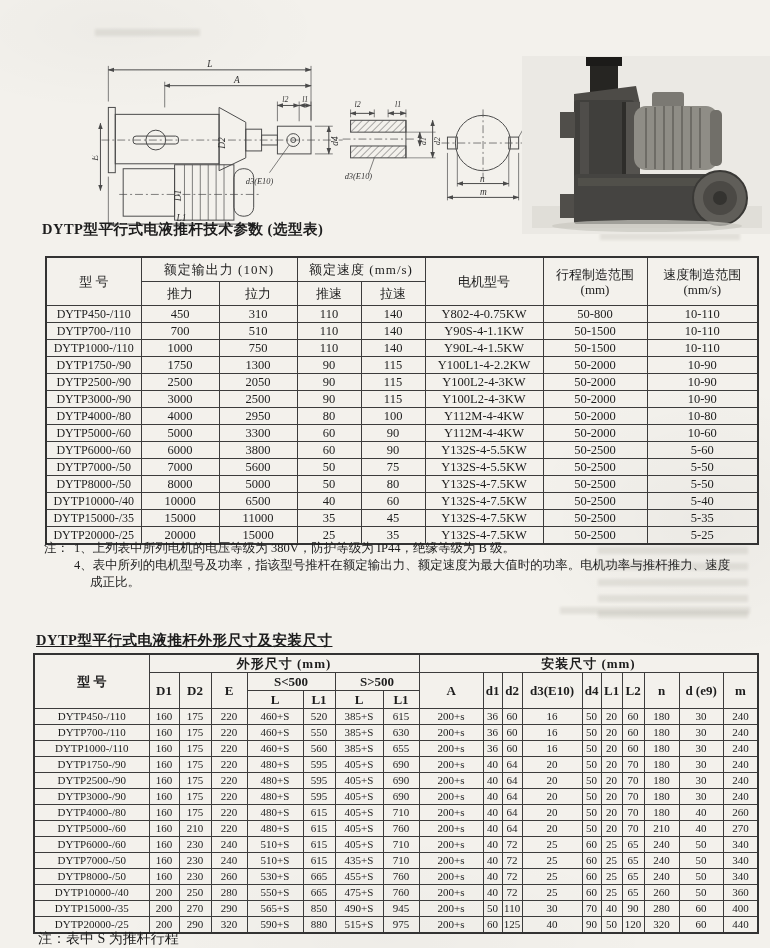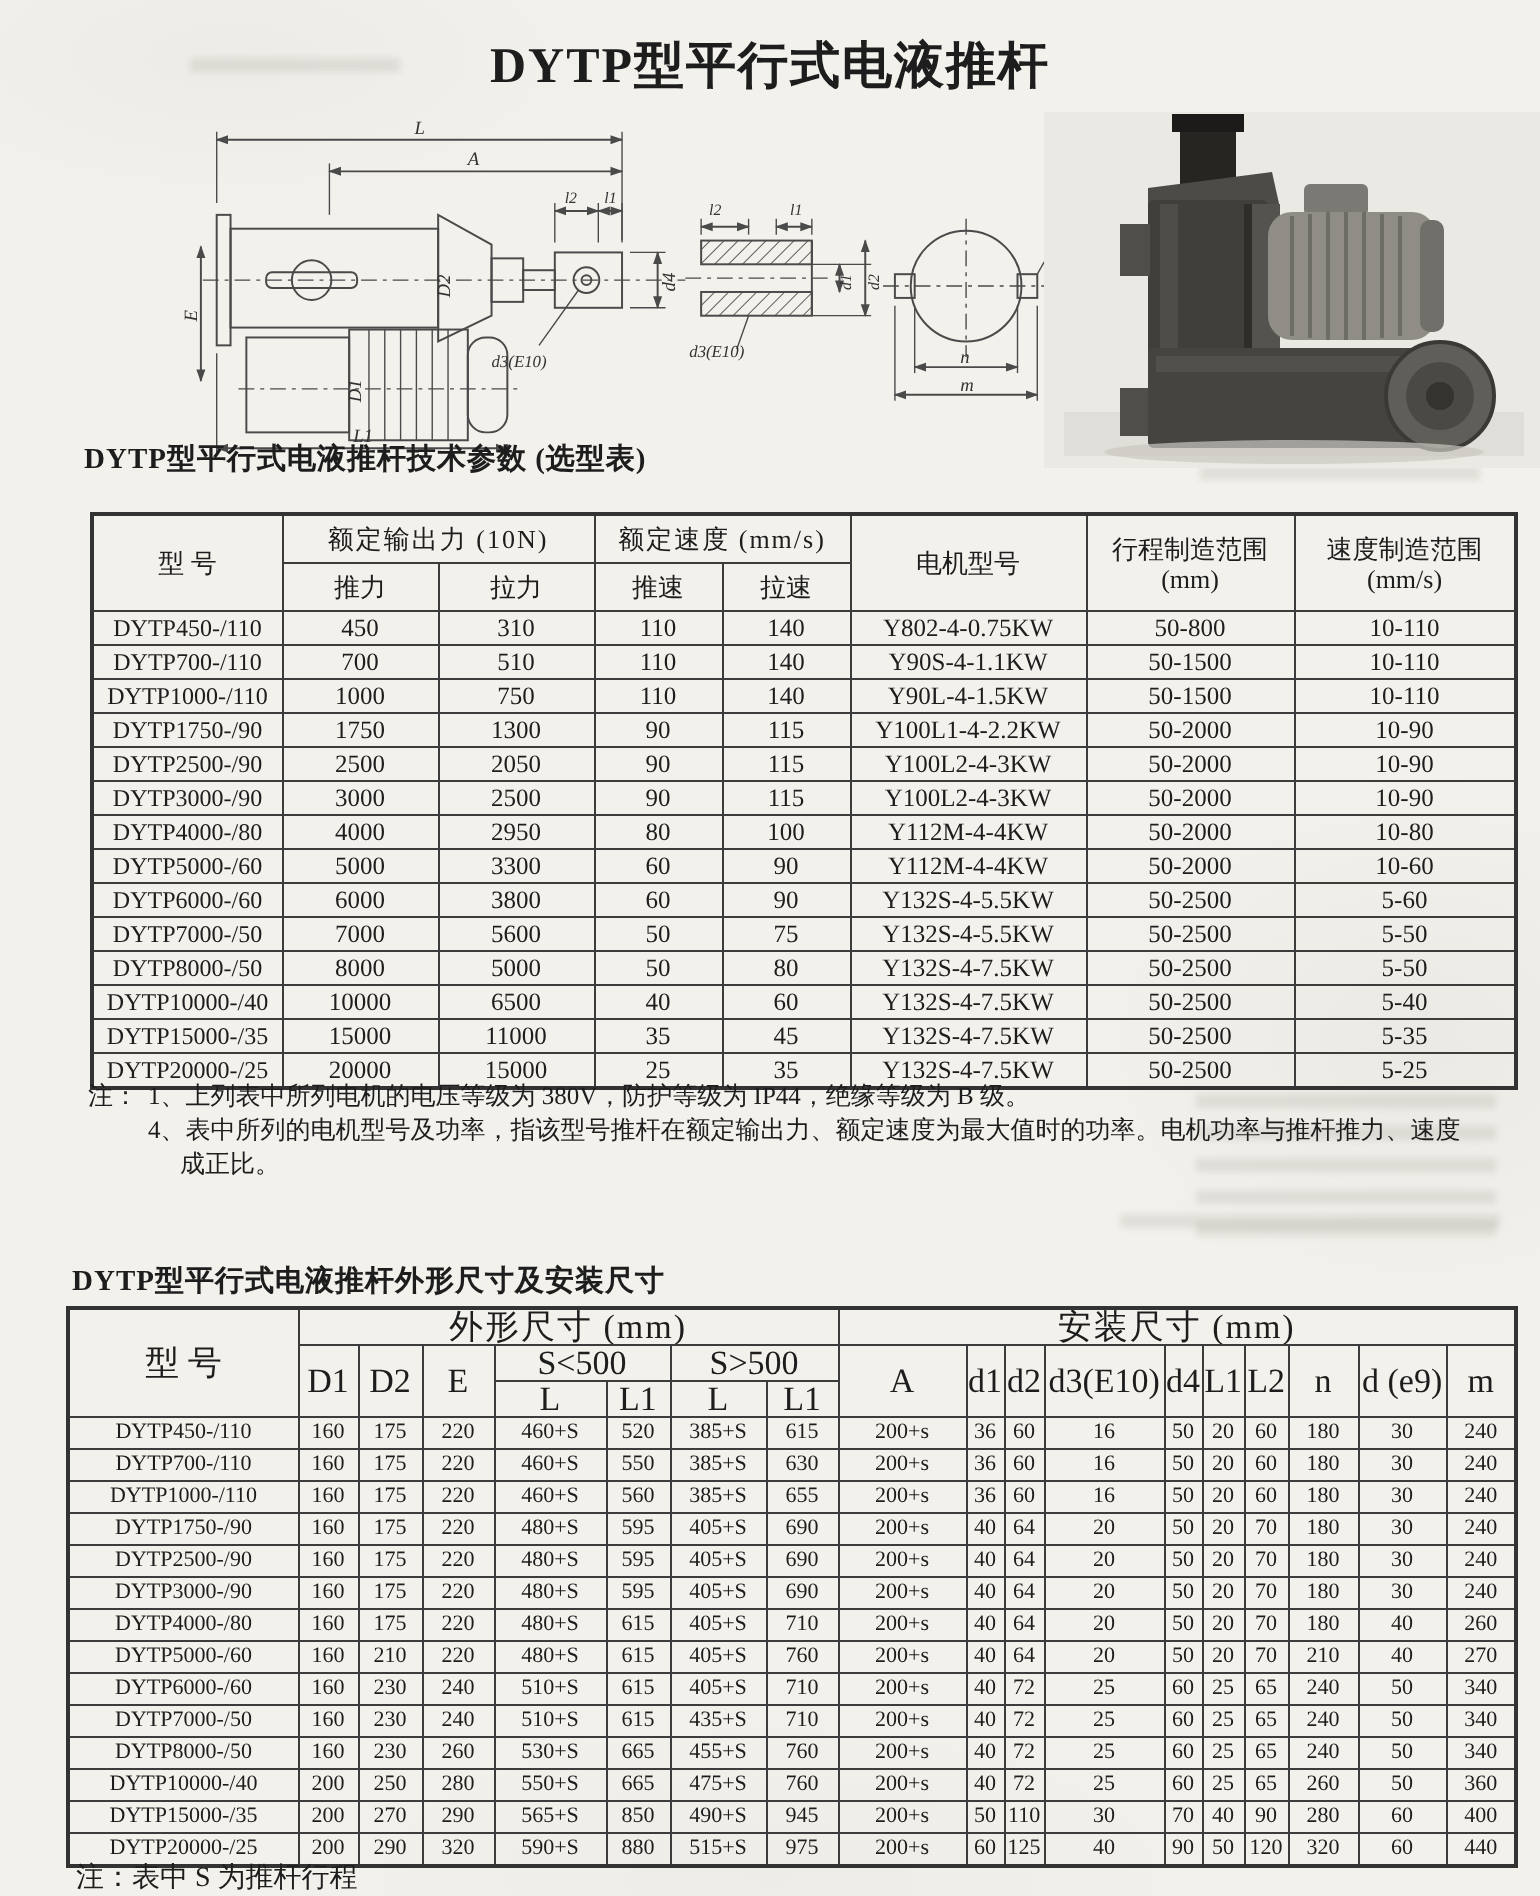--- a/index.html
+++ b/index.html
@@ -16,33 +16,33 @@
   .page-title {
     position:absolute; top:16px; left:0; width:100%;
     text-align:center; font-size:25px; font-weight:bold; letter-spacing:1px;
   }
   .figure-row { position:absolute; top:56px; left:30px; width:720px; height:180px; }
   .drawing { position:absolute; left:62px; top:2px; width:442px; height:174px; }
   .photo { position:absolute; left:492px; top:0px; width:252px; height:178px; }
 
   .section-heading { position:absolute; font-size:14.5px; font-weight:bold; letter-spacing:0.5px; }
   #sec1 { top:220px; left:42px; }
-  #sec2 { top:631px; left:36px; }
+  #sec2 { top:631px; left:36px;text-decoration:underline; }
 
   table { border-collapse:collapse; table-layout:fixed; background:transparent; }
   th, td { border:1px solid #3c3c3c; text-align:center; padding:0; overflow:hidden; white-space:nowrap; }
   thead th { font-weight:normal; }
 
   .t1 { position:absolute; top:256px; left:45px; width:712px; border:2px solid #333; font-size:12.5px; }
   .t1 thead th { font-size:13px; height:23px; line-height:15px; }
   .t1 tbody td { height:16px; line-height:16px; }
   .t1 .model { font-size:12px; }
 
   .t2 { position:absolute; top:653px; left:33px; width:725px; border:2px solid #333; font-size:11px; }
-  .t2 thead th { font-size:17px; height:17px; line-height:15px; }
+  .t2 thead th { font-size:13px; height:17px; line-height:15px;font-weight:bold; }
   .t2 tbody td { height:15px; line-height:15px; }
   .t2 .model { font-size:11px; }
 
   .group-label { letter-spacing:1px; }
 
   .notes { position:absolute; top:540px; left:44px; width:665px; font-size:12.5px; line-height:17px; padding-left:30px; }
   .notes-label { position:absolute; left:0; top:0; }
   .note-item { padding-left:16px; text-indent:-16px; }
 
   .footer-note { position:absolute; top:930px; left:38px; font-size:14px; }
@@ -51,21 +51,20 @@
   .ghost-lines { background:repeating-linear-gradient(0deg, rgba(110,105,92,0.13) 0 7px, transparent 7px 16px); }
   .ghost-block { background:rgba(110,105,92,0.08); }
 
   svg text { font-family:"Liberation Serif","DejaVu Serif",serif; }
 </style>
 </head>
 <body>
 
 <div class="page">
 
-  <div class="page-title">DYTP型平行式电液推杆</div>
 
   <div class="ghost ghost-lines" style="left:95px;top:22px;width:105px;height:14px;"></div>
   <div class="ghost ghost-block" style="left:640px;top:95px;width:110px;height:80px;"></div>
   <div class="ghost ghost-lines" style="left:600px;top:224px;width:140px;height:16px;"></div>
   <div class="ghost ghost-lines" style="left:598px;top:540px;width:150px;height:78px;"></div>
   <div class="ghost ghost-lines" style="left:560px;top:598px;width:190px;height:16px;"></div>
 
   <div class="figure-row">
 
     <svg class="drawing" viewBox="0 0 440 176">

